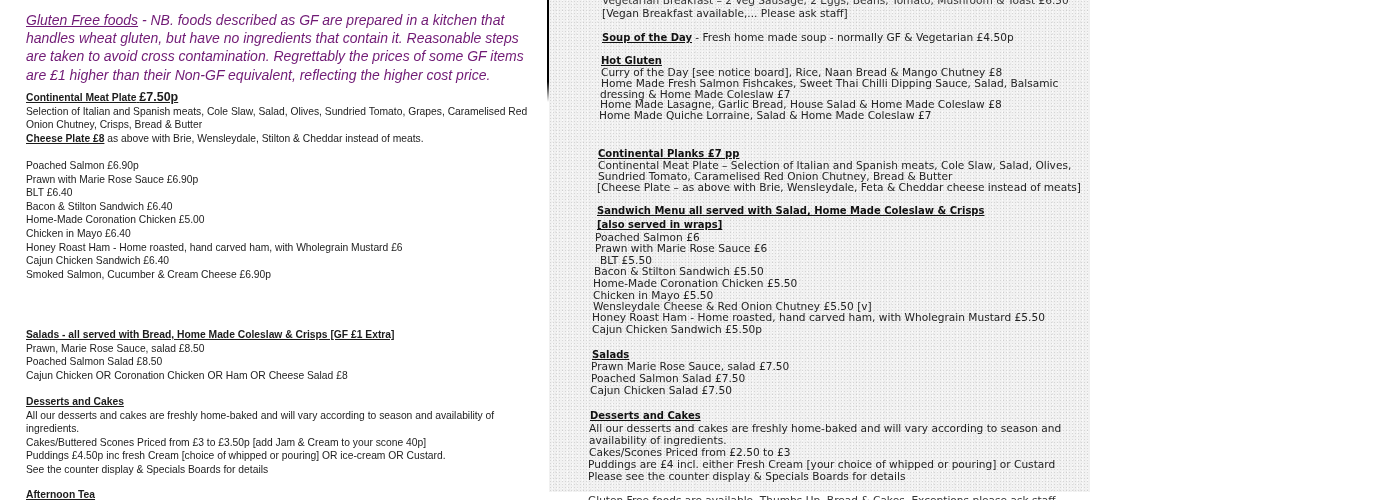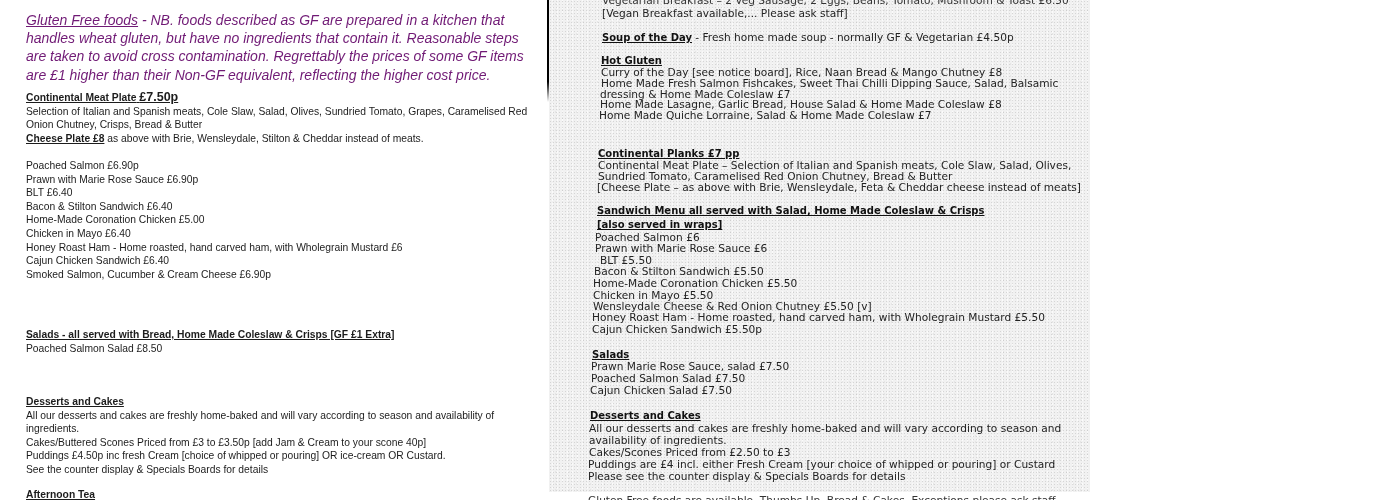--- a/index.html
+++ b/index.html
@@ -71,21 +71,23 @@
     <div class="line">Bacon &amp; Stilton Sandwich £6.40</div>
     <div class="line">Home-Made Coronation Chicken £5.00</div>
     <div class="line">Chicken in Mayo £6.40</div>
     <div class="line">Honey Roast Ham  - Home roasted, hand carved ham, with Wholegrain Mustard £6</div>
     <div class="line">Cajun Chicken Sandwich £6.40</div>
     <div class="line">Smoked Salmon, Cucumber &amp; Cream Cheese £6.90p</div>
   </div>
 
   <div class="sec" style="top:320px;left:0;">
     <div class="line hd">Salads - all served with Bread, Home Made Coleslaw &amp; Crisps [GF £1 Extra]</div>
+    <div class="line">Prawn, Marie Rose Sauce, salad £8.50</div>
     <div class="line">Poached Salmon Salad £8.50</div>
+    <div class="line">Cajun Chicken OR Coronation Chicken  OR Ham OR Cheese Salad £8</div>
   </div>
 
   <div class="sec" style="top:387px;left:0;">
     <div class="line hd">Desserts and Cakes</div>
     <div class="wrap" style="width:470px;">All our desserts and cakes are freshly home-baked and will vary according to season and availability of ingredients.</div>
     <div class="line">Cakes/Buttered Scones Priced from £3 to £3.50p [add Jam &amp; Cream to your scone 40p]</div>
     <div class="line">Puddings £4.50p inc fresh Cream [choice of whipped or pouring] OR ice-cream OR Custard.</div>
     <div class="line">See the counter display &amp; Specials Boards for details</div>
   </div>
 

